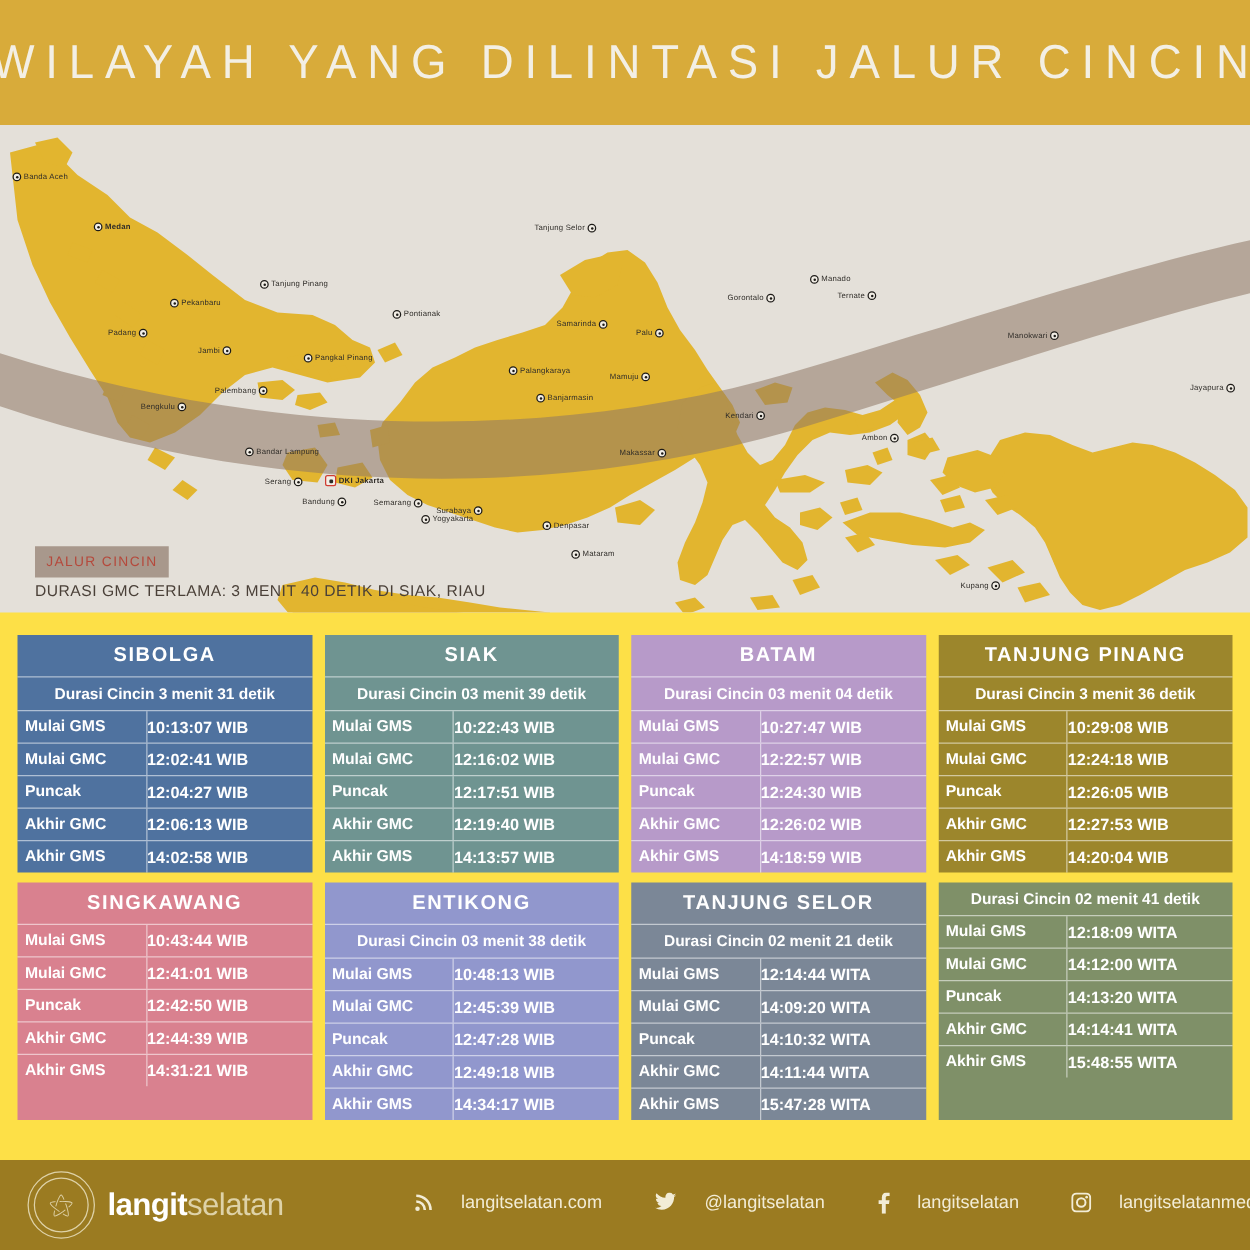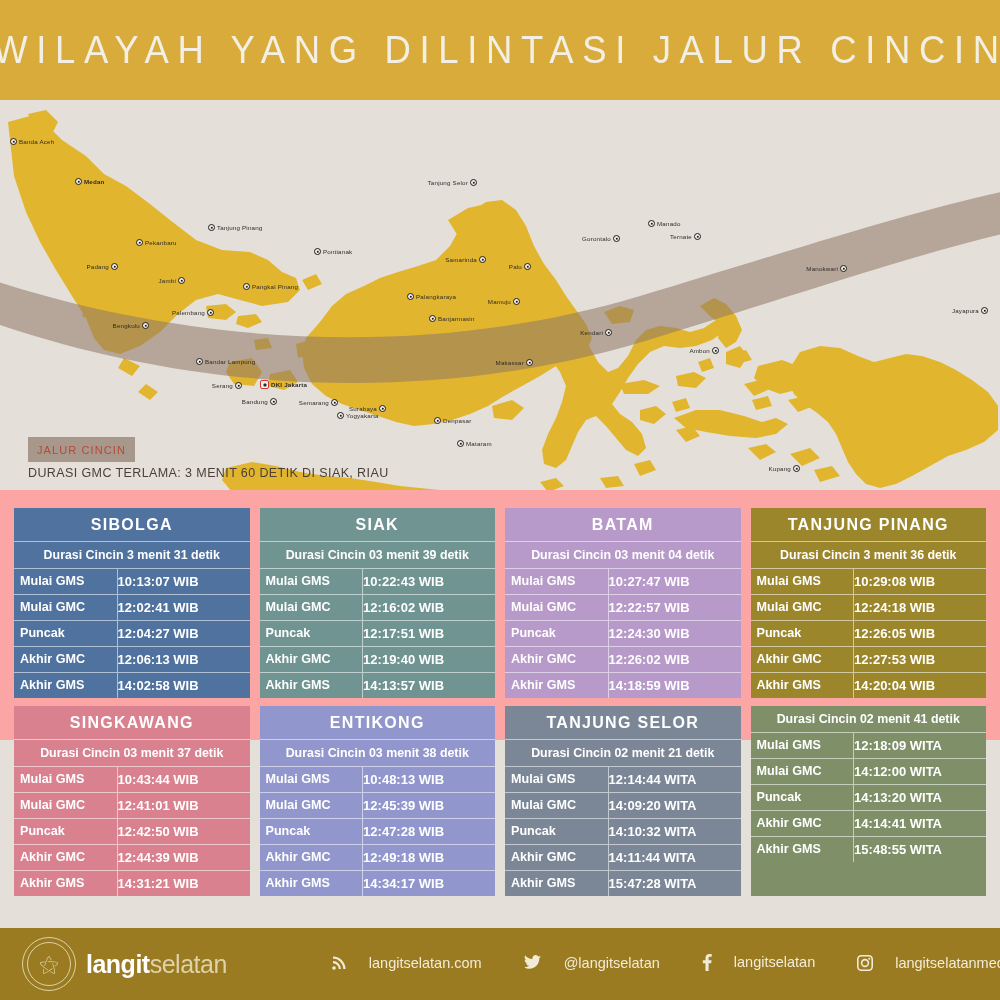--- a/index.html
+++ b/index.html
@@ -2,21 +2,21 @@
 <html><head>
 <meta charset="utf-8">
 <style>
   * { box-sizing: border-box; margin: 0; padding: 0; }
   html, body {
     width: 1000px; height: 1000px;
     font-family: "Liberation Sans", sans-serif;
     background: #e4e0d9;
     overflow: hidden;
   }
-  .page { position: relative; width: 1000px; height: 740px; background: #fca5a5; }
+  .page { position: relative; width: 1000px; height: 1000px; background: #fde047; }
 
   
   .header {
     position: absolute; left: 0; top: 0; width: 1000px; height: 100px;
     background: #d8ab3a;
     display: flex; align-items: center; justify-content: center;
   }
   .header-title {
     color: #f3efe4;
     font-size: 38px;
@@ -348,21 +348,21 @@
         <div class="city left-label" style="left: auto; top: 207px; right: 12px;">
           <span class="dot"></span>
           <span class="lbl">Jayapura</span>
         </div>
       </div>
   </div>
 
   <div class="legend-badge">
     <span>JALUR CINCIN</span>
   </div>
-  <div class="legend-note">DURASI GMC TERLAMA: 3 MENIT 60 DETIK DI SIAK, RIAU</div>
+  <div class="legend-note">DURASI GMC TERLAMA: 3 MENIT 40 DETIK DI SIAK, RIAU</div>
 
   <div class="cards" id="cards">
       <div class="card" style="background: rgb(79, 114, 159);">
         <div class="card-title">SIBOLGA</div>
         <div class="card-sub">Durasi Cincin 3 menit 31 detik</div>
         <div class="card-row">
           <div class="k">Mulai GMS</div>
           <div class="v">10:13:07 WIB</div>
         </div>
         <div class="card-row">
@@ -449,21 +449,20 @@
           <div class="k">Akhir GMC</div>
           <div class="v">12:27:53 WIB</div>
         </div>
         <div class="card-row">
           <div class="k">Akhir GMS</div>
           <div class="v">14:20:04 WIB</div>
         </div>
       </div>
       <div class="card" style="background: rgb(217, 129, 143);">
         <div class="card-title">SINGKAWANG</div>
-        <div class="card-sub">Durasi Cincin 03 menit 37 detik</div>
         <div class="card-row">
           <div class="k">Mulai GMS</div>
           <div class="v">10:43:44 WIB</div>
         </div>
         <div class="card-row">
           <div class="k">Mulai GMC</div>
           <div class="v">12:41:01 WIB</div>
         </div>
         <div class="card-row">
           <div class="k">Puncak</div>

